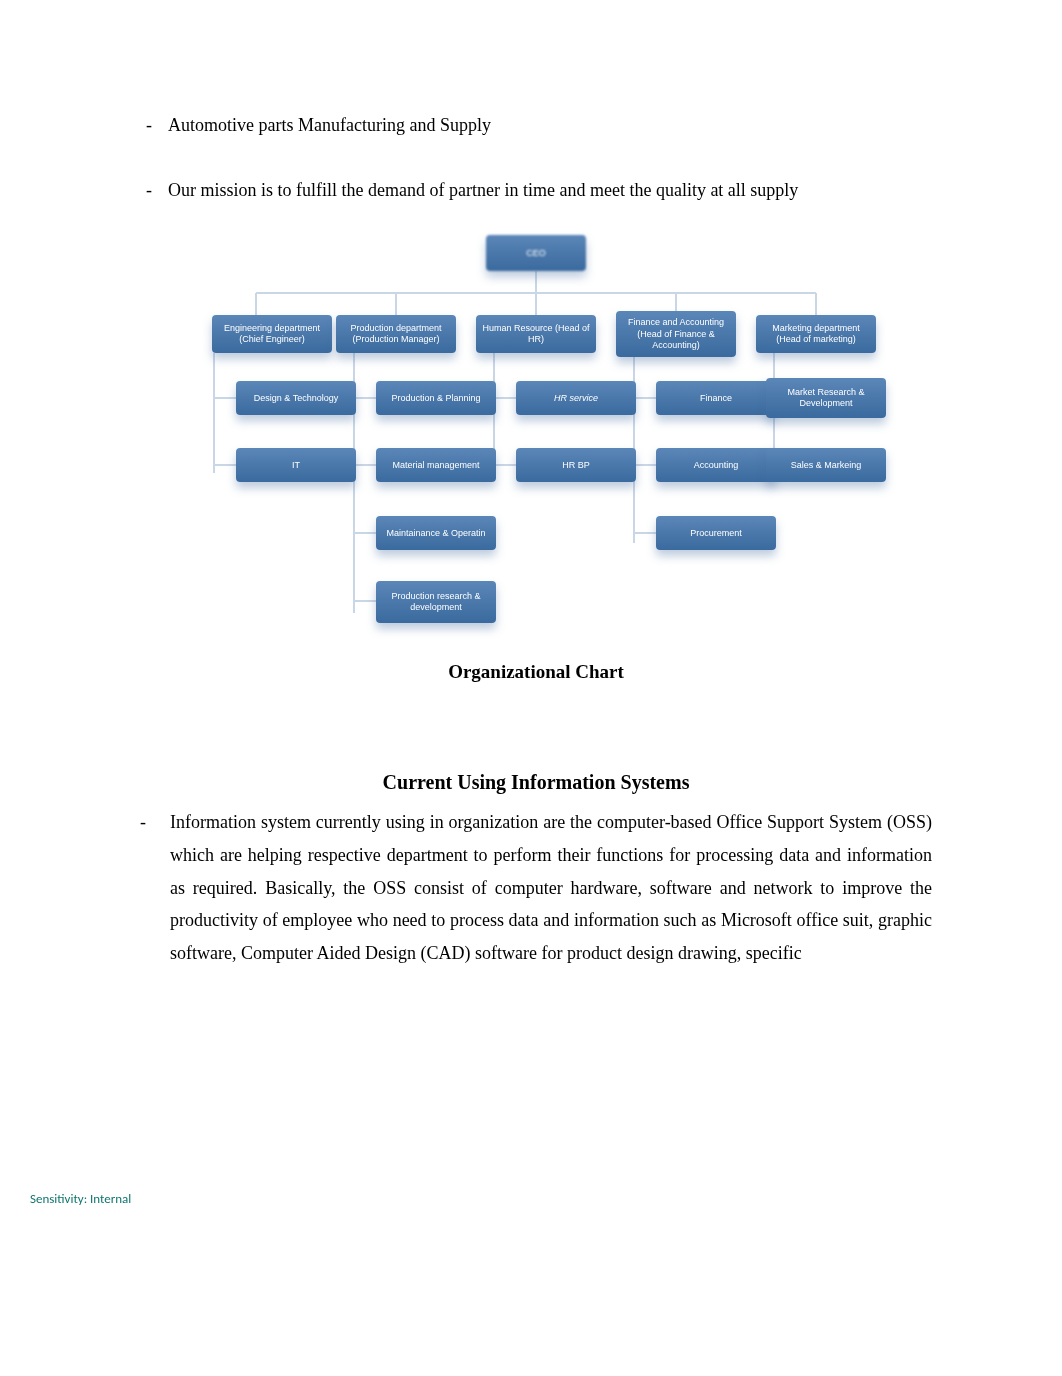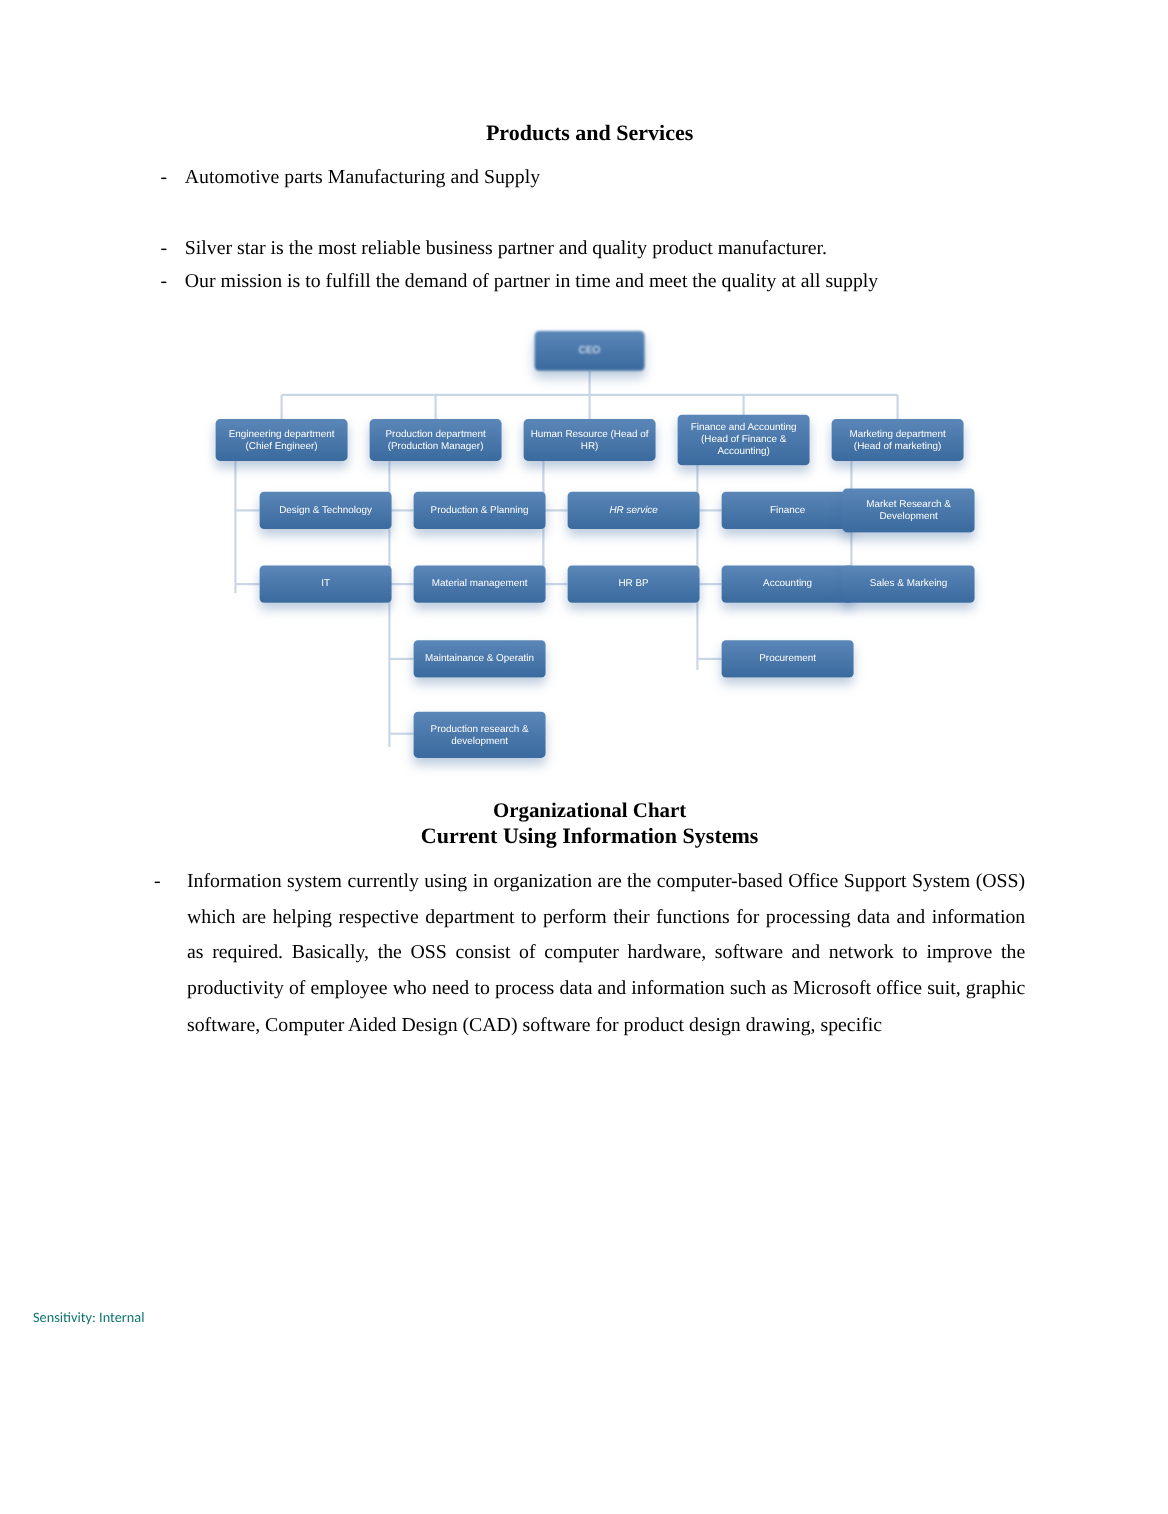--- a/index.html
+++ b/index.html
@@ -67,20 +67,21 @@
     box-shadow: 0 6px 10px rgba(70,110,160,0.35);
   }
   .node.blur2 { filter: blur(1px); }
   .chart-caption {
     text-align: center;
     font-weight: bold;
     font-size: 19px;
     margin-top: 18px;
   }
   .info-sys {
+    margin-top: 88px;
   }
   .info-list {
     margin: 10px 0 0 0;
     padding: 0 0 0 18px;
   }
   .info-list li {
     list-style: none;
     position: relative;
     font-size: 18px;
     line-height: 1.82;
@@ -100,27 +101,25 @@
     font-family: Calibri, Arial, sans-serif;
     font-size: 13px;
     color: #0f766e;
   }
 </style>
 </head>
 <body>
 
 <div class="page">
 
-  <h2>Products and Services</h2>
   <ul class="bullets">
     <li>Automotive parts Manufacturing and Supply</li>
   </ul>
 
   <ul class="bullets" style="margin-bottom:18px;">
-    <li>Silver star is the most reliable business partner and quality product manufacturer.</li>
     <li>Our mission is to fulfill the demand of partner in time and meet the quality at all supply</li>
   </ul>
 
   <div class="chart-wrap">
     <svg viewBox="0 0 700 420">
       <g stroke="#c9d6e5" stroke-width="2" fill="none">
 
         <line x1="350" y1="48" x2="350" y2="70"></line>
 
         <line x1="70" y1="70" x2="630" y2="70"></line>
@@ -151,21 +150,21 @@
         <line x1="448" y1="310" x2="470" y2="310"></line>
 
         <line x1="588" y1="130" x2="588" y2="250"></line>
         <line x1="588" y1="175" x2="610" y2="175"></line>
         <line x1="588" y1="242" x2="610" y2="242"></line>
       </g>
     </svg>
 
     <div class="node blur2" style="left:300px; top:12px; width:100px; height:36px;">CEO</div>
 
-    <div class="node" style="left:10px;  top:92px; width:120px; height:38px;">Engineering department (Chief Engineer)</div>
+    <div class="node" style="left:26px;  top:92px; width:120px; height:38px;">Engineering department (Chief Engineer)</div>
     <div class="node" style="left:150px; top:92px; width:120px; height:38px;">Production department (Production Manager)</div>
     <div class="node" style="left:290px; top:92px; width:120px; height:38px;">Human Resource (Head of HR)</div>
     <div class="node" style="left:430px; top:88px; width:120px; height:46px;">Finance and Accounting (Head of Finance &amp; Accounting)</div>
     <div class="node" style="left:570px; top:92px; width:120px; height:38px;">Marketing department (Head of marketing)</div>
 
     <div class="node" style="left:50px;  top:158px; width:120px; height:34px;">Design &amp; Technology</div>
     <div class="node" style="left:190px; top:158px; width:120px; height:34px;">Production &amp; Planning</div>
     <div class="node" style="left:330px; top:158px; width:120px; height:34px;font-style:italic;">HR service</div>
     <div class="node" style="left:470px; top:158px; width:120px; height:34px;">Finance</div>
     <div class="node" style="left:580px; top:155px; width:120px; height:40px;">Market Research &amp; Development</div>

